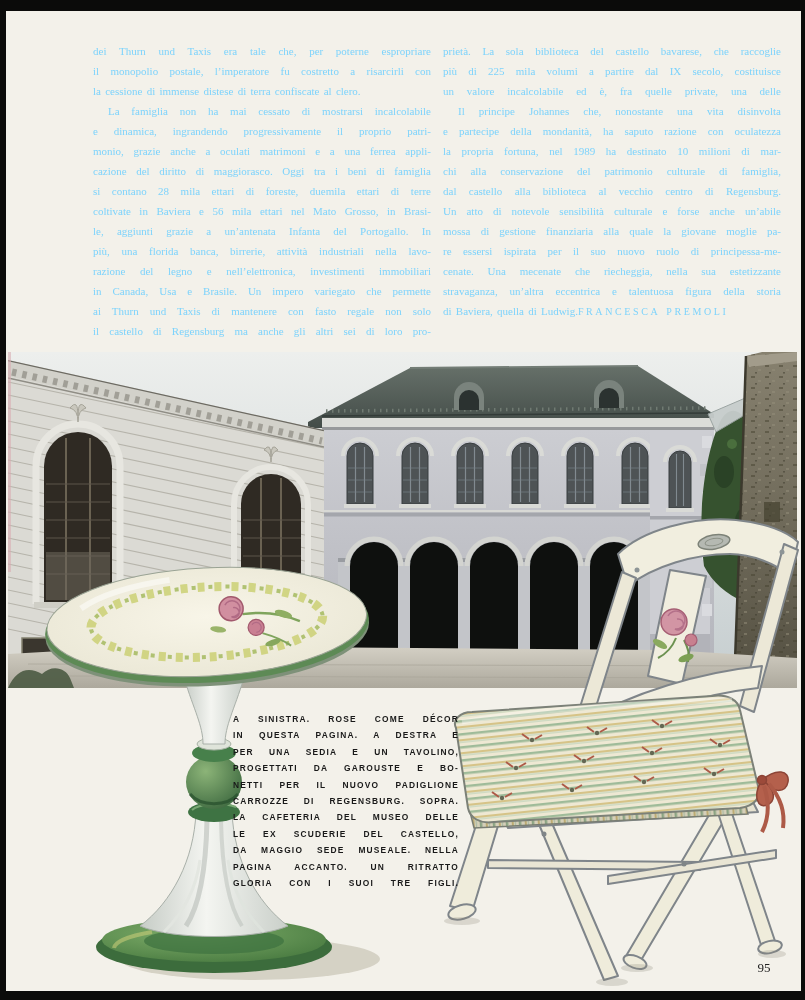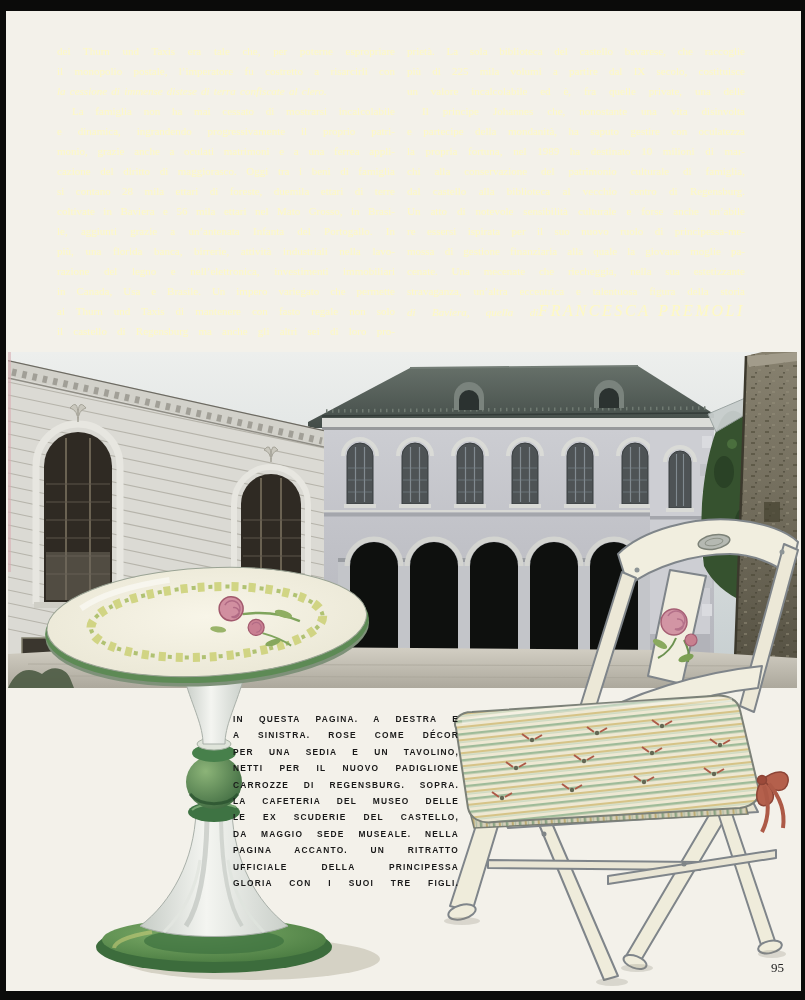--- a/index.html
+++ b/index.html
@@ -1,37 +1,37 @@
 <!DOCTYPE html>
 <html><head>
 <meta charset="utf-8">
 <style>
   * { margin:0; padding:0; box-sizing:border-box; }
   html,body { width:805px; height:1000px; }
   body { font-family:"Liberation Serif", serif; background:#0b0b0a; }
   .page { position:relative; width:805px; height:1000px; background:#0b0b0a; overflow:hidden; }
   .paper { position:absolute; left:6px; top:11px; width:795px; height:980px; background:#f3f1ea; }
-  .col { position:absolute; width:338px; color:#fef9c3; }
+  .col { position:absolute; width:338px; color:#7dd3fc;margin-left:36px; }
   .col-left  { left:57px;  top:41px; }
   .col-right { left:407px; top:41px; }
   .bodyline { font-size:11px; line-height:20px; height:20px; overflow:hidden;
               text-align:justify; text-align-last:justify; word-spacing:1.5px; }
-  .bodyline.pend { text-align-last:left;font-style:italic; }
+  .bodyline.pend { text-align-last:left; }
   .bodyline.ind  { text-indent:15px; }
   .bodyline.bl   { display:flex; justify-content:flex-start; align-items:baseline; text-align-last:auto; }
-  .byline { font-size:16px; letter-spacing:2.6px; white-space:nowrap; }
+  .byline { font-size:10px; letter-spacing:2.6px; white-space:nowrap; }
   .photo-figure { position:absolute; left:8px; top:352px; width:789px; height:336px; overflow:hidden; z-index:1; background:#cfd4d4; }
   .illus { position:absolute; z-index:2; }
   .illus-table { left:22px;  top:560px; width:365px; height:430px; }
   .illus-chair { left:432px; top:514px; width:373px; height:472px; }
   .photo-caption { position:absolute; left:233px; top:711px; width:226px; z-index:3; color:#191919; }
   .capline { font-family:"Liberation Sans", sans-serif; font-weight:700; font-size:8.4px;
              letter-spacing:1.2px; word-spacing:2px; line-height:16.4px; height:16.4px;
              overflow:hidden; text-align:justify; text-align-last:justify; }
-  .page-number { position:absolute; left:744px; top:960px; width:40px; text-align:right;
+  .page-number { position:absolute; left:744px; top:960px; width:40px; text-align:center;
                  font-size:13px; color:#222; z-index:4; }
   svg { display:block; }
 </style>
 </head>
 <body>
 
 <div class="page">
   <div class="paper"></div>
 
   <div class="col col-left">
@@ -49,27 +49,27 @@
       <div class="bodyline">razione del legno e nell’elettronica, investimenti immobiliari</div>
       <div class="bodyline">in Canada, Usa e Brasile. Un impero variegato che permette</div>
       <div class="bodyline">ai Thurn und Taxis di mantenere con fasto regale non solo</div>
       <div class="bodyline">il castello di Regensburg ma anche gli altri sei di loro pro-</div>
     </div>
   <div class="col col-right">
       <div class="bodyline">prietà. La sola biblioteca del castello bavarese, che raccoglie</div>
       <div class="bodyline">più di 225 mila volumi a partire dal IX secolo, costituisce</div>
       <div class="bodyline">un valore incalcolabile ed è, fra quelle private, una delle</div>
       <div class="bodyline ind">Il principe Johannes che, nonostante una vita disinvolta</div>
-      <div class="bodyline">e partecipe della mondanità, ha saputo gestire con oculatezza</div>
+      <div class="bodyline">e partecipe della mondanità, ha saputo razione con oculatezza</div>
       <div class="bodyline">la propria fortuna, nel 1989 ha destinato 10 milioni di mar-</div>
       <div class="bodyline">chi alla conservazione del patrimonio culturale di famiglia,</div>
       <div class="bodyline">dal castello alla biblioteca al vecchio centro di Regensburg.</div>
       <div class="bodyline">Un atto di notevole sensibilità culturale e forse anche un’abile</div>
+      <div class="bodyline">mossa di gestione finanziaria alla quale la giovane moglie pa-</div>
       <div class="bodyline">re essersi ispirata per il suo nuovo ruolo di principessa-me-</div>
-      <div class="bodyline">mossa di gestione finanziaria alla quale la giovane moglie pa-</div>
       <div class="bodyline">cenate. Una mecenate che riecheggia, nella sua estetizzante</div>
       <div class="bodyline">stravaganza, un’altra eccentrica e talentuosa figura della storia</div>
       <div class="bodyline pend bl">
         <span>di Baviera, quella di Ludwig.</span>
         <span class="byline">FRANCESCA PREMOLI</span>
       </div>
     </div>
 
   <div class="photo-figure">
     <svg width="789" height="336" viewBox="0 0 789 336">
@@ -478,27 +478,27 @@
       <g fill="#8a8778" opacity=".25">
         <ellipse cx="30" cy="407" rx="18" ry="4"></ellipse>
         <ellipse cx="205" cy="454" rx="16" ry="4"></ellipse>
         <ellipse cx="340" cy="440" rx="14" ry="4"></ellipse>
         <ellipse cx="180" cy="468" rx="16" ry="4"></ellipse>
       </g>
     </svg>
   </div>
 
   <div class="photo-caption">
+      <div class="capline">A SINISTRA. ROSE COME DÉCOR</div>
       <div class="capline">IN QUESTA PAGINA. A DESTRA E</div>
-      <div class="capline">A SINISTRA. ROSE COME DÉCOR</div>
       <div class="capline">PER UNA SEDIA E UN TAVOLINO,</div>
+      <div class="capline">PROGETTATI DA GAROUSTE E BO-</div>
       <div class="capline">NETTI PER IL NUOVO PADIGLIONE</div>
       <div class="capline">CARROZZE DI REGENSBURG. SOPRA.</div>
       <div class="capline">LA CAFETERIA DEL MUSEO DELLE</div>
       <div class="capline">LE EX SCUDERIE DEL CASTELLO,</div>
       <div class="capline">DA MAGGIO SEDE MUSEALE. NELLA</div>
       <div class="capline">PAGINA ACCANTO. UN RITRATTO</div>
-      <div class="capline">UFFICIALE DELLA PRINCIPESSA</div>
       <div class="capline">GLORIA CON I SUOI TRE FIGLI.</div>
     </div>
 
   <div class="page-number">95</div>
 </div>
 
 </body></html>

